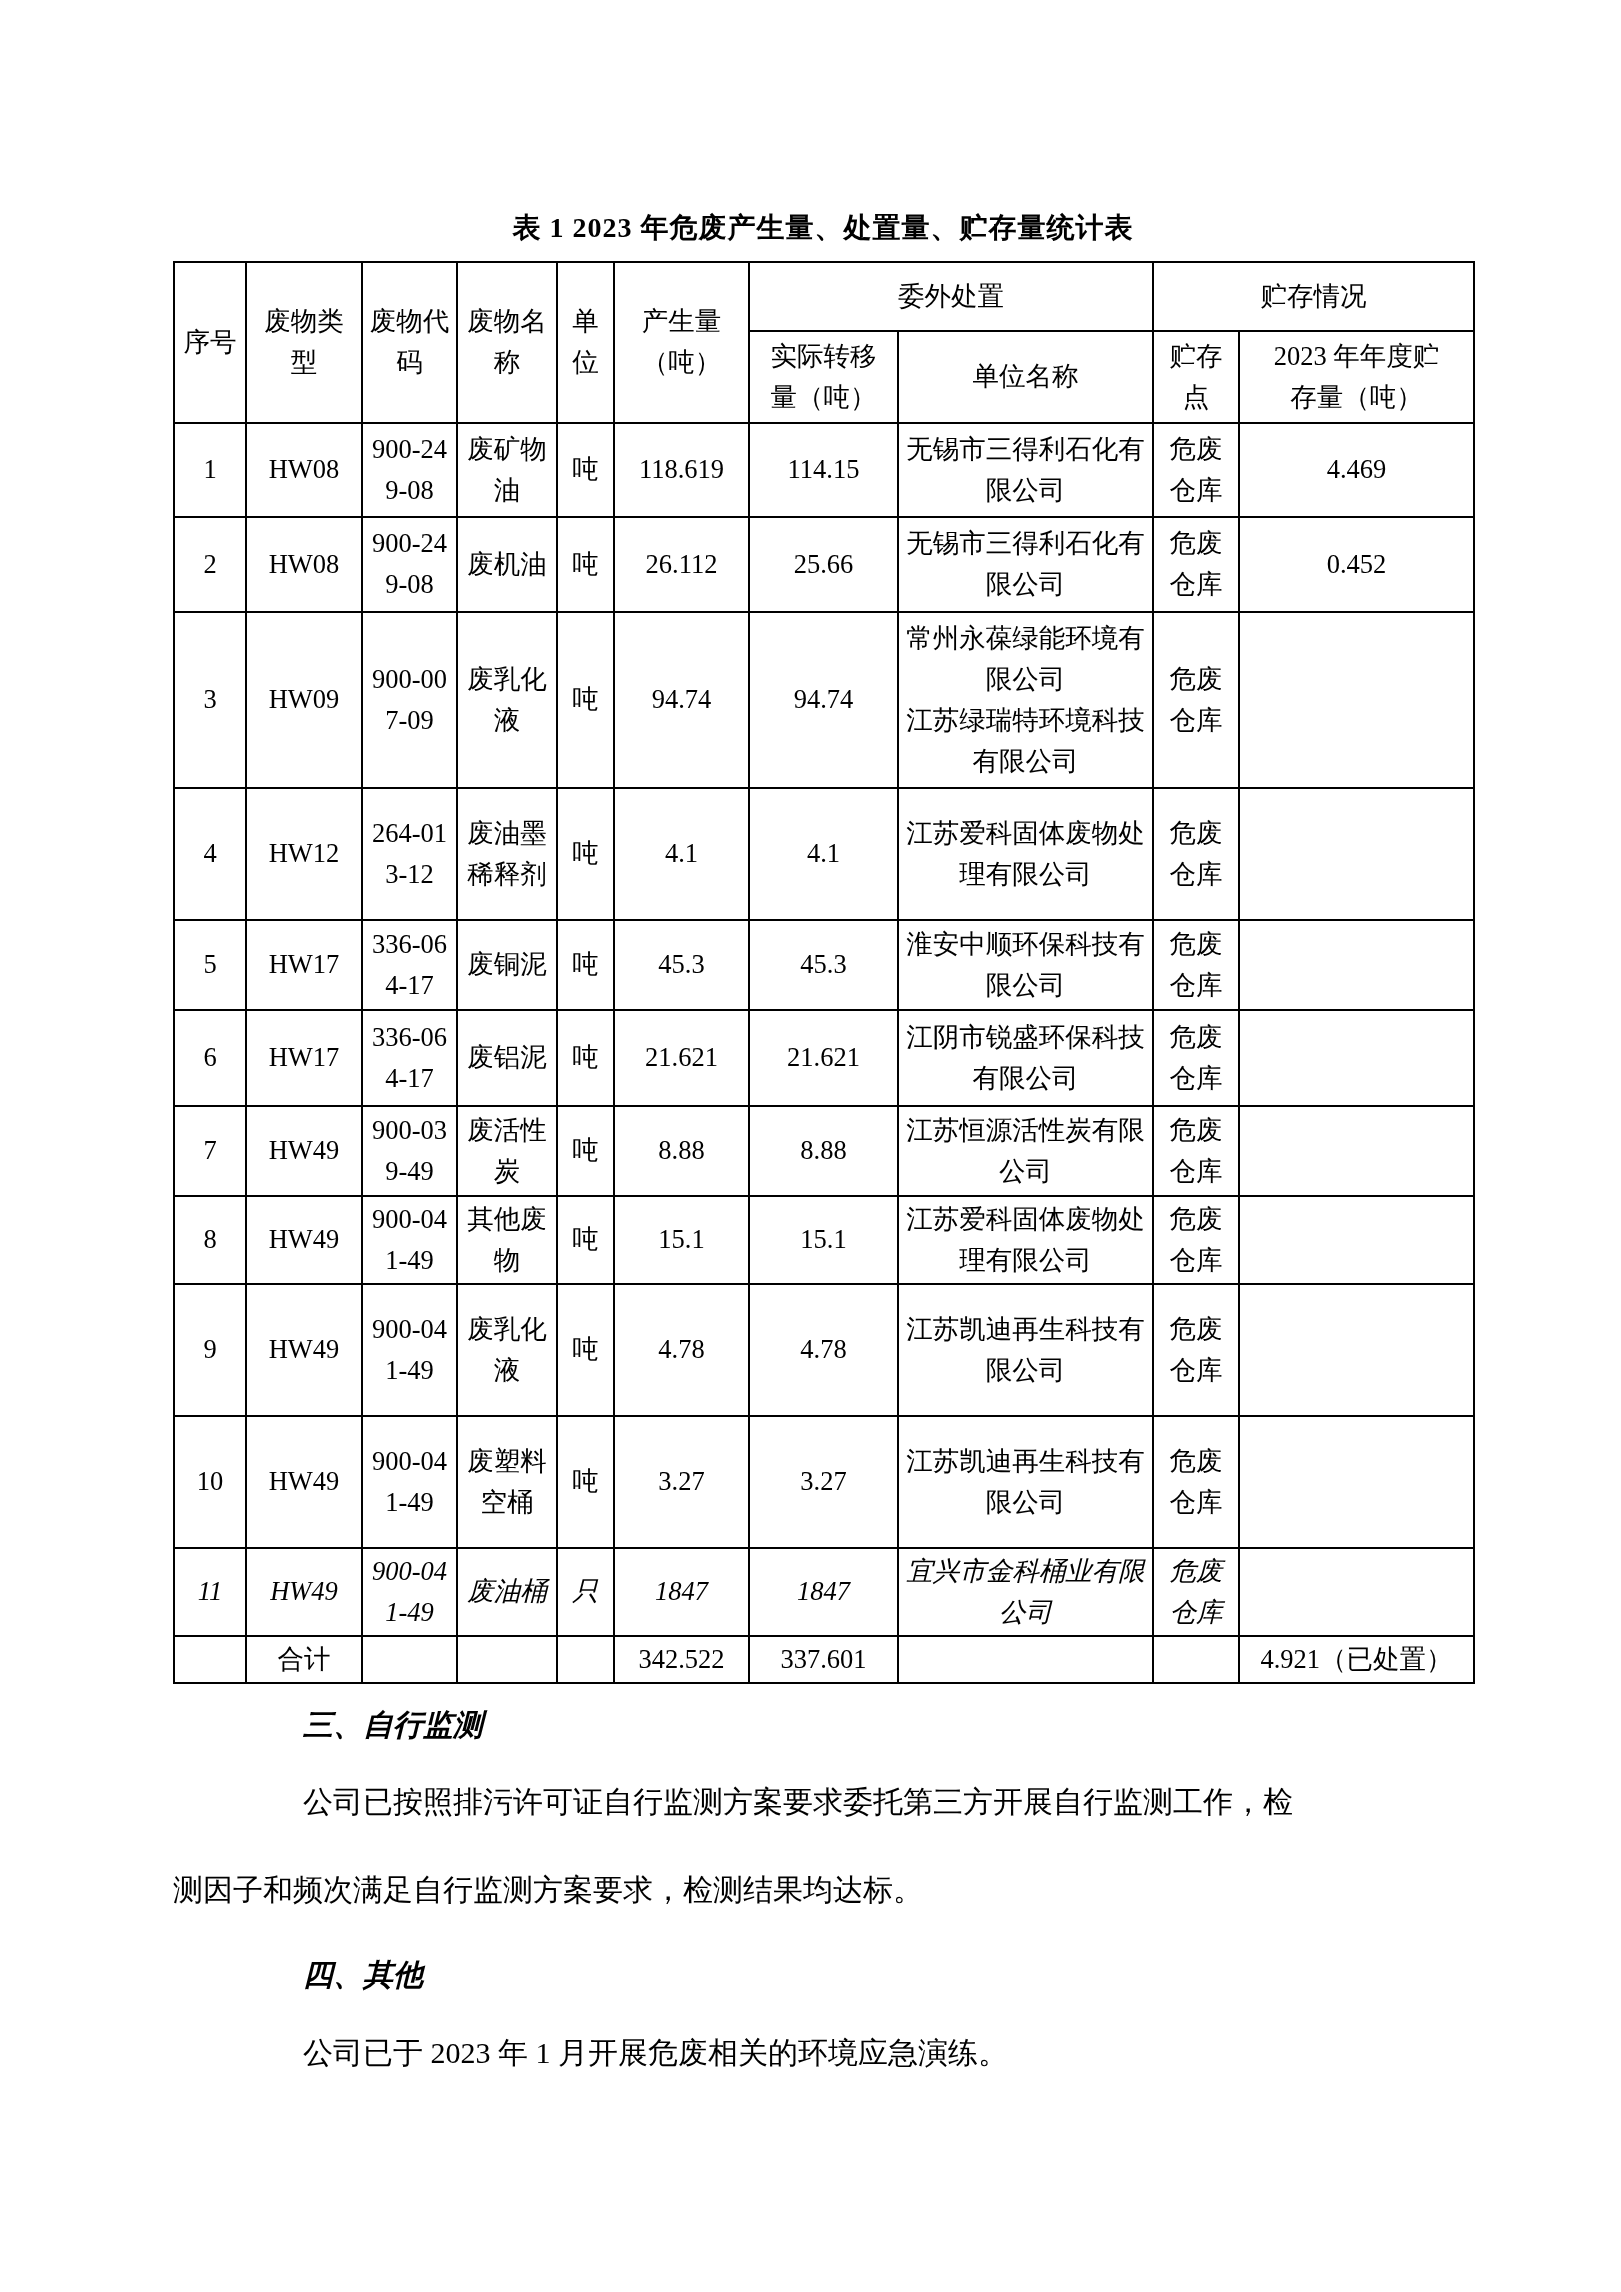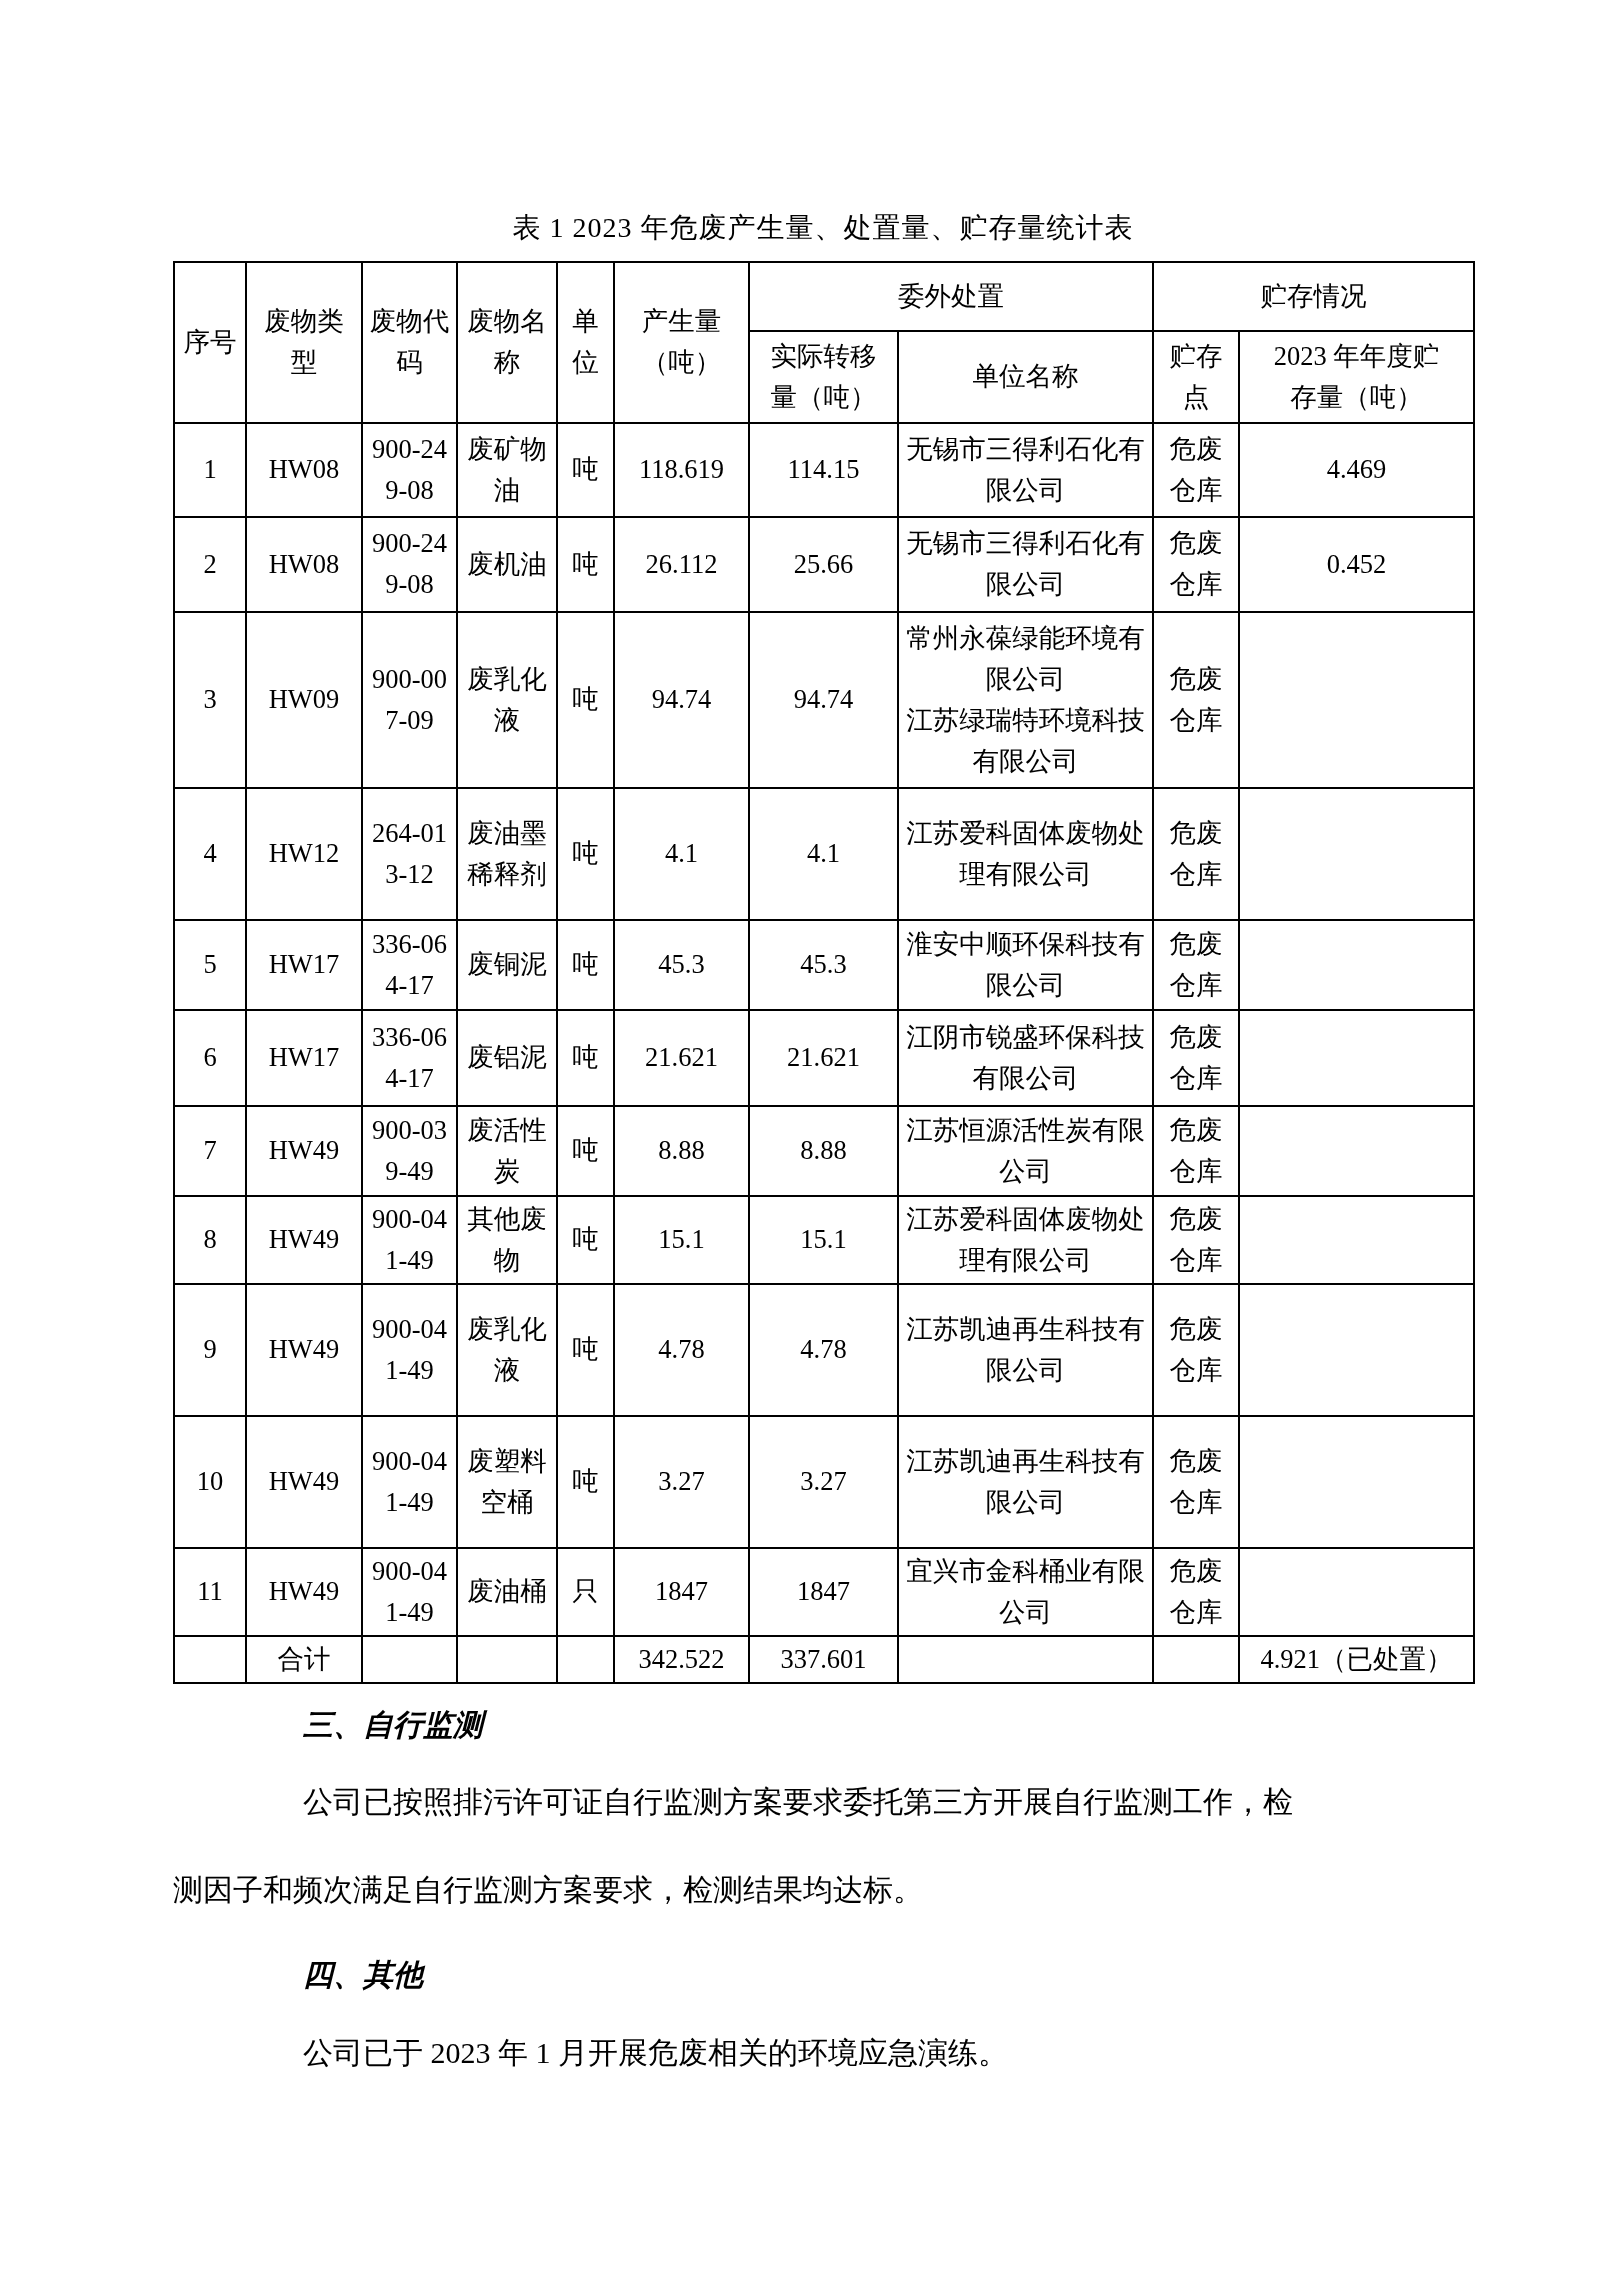--- a/index.html
+++ b/index.html
@@ -12,21 +12,21 @@
   .page{
     width:1621px;height:2293px;
     position:relative;
     box-sizing:border-box;
     padding:208px 148px 0 173px;
   }
   .doc-title{
     width:1300px;
     text-align:center;
     font-size:28px;
-    font-weight:normal;
+    font-weight:bold;
     line-height:39px;
     letter-spacing:1px;
     margin:0 0 13.7px 0;
   }
   table.waste-table{
     table-layout:fixed;
     width:1300px;
     border-collapse:collapse;
     border:2.9px solid #000;
   }
@@ -50,21 +50,21 @@
   tbody tr:nth-child(1){height:94px;}
   tbody tr:nth-child(2){height:95px;}
   tbody tr:nth-child(3){height:176px;}
   tbody tr:nth-child(4){height:132px;}
   tbody tr:nth-child(5){height:90px;}
   tbody tr:nth-child(6){height:96px;}
   tbody tr:nth-child(7){height:90px;}
   tbody tr:nth-child(8){height:88px;}
   tbody tr:nth-child(9){height:132px;}
   tbody tr:nth-child(10){height:132px;}
-  tbody tr:nth-child(11){height:83px;}
+  tbody tr:nth-child(11){height:83px;font-style:italic;}
   tbody tr:nth-child(12){height:42px;}
   .c-seq{padding:2px 11.8px;}
   .c-code{padding:2px 11.8px;}
   .c-name{padding:2px 19.6px;}
   .c-company{padding:2px 24.5px;}
   .c-point{padding:2px 7.8px;border-radius:7px;}
   .body-text{
     width:1300px;
     font-size:30px;
   }

